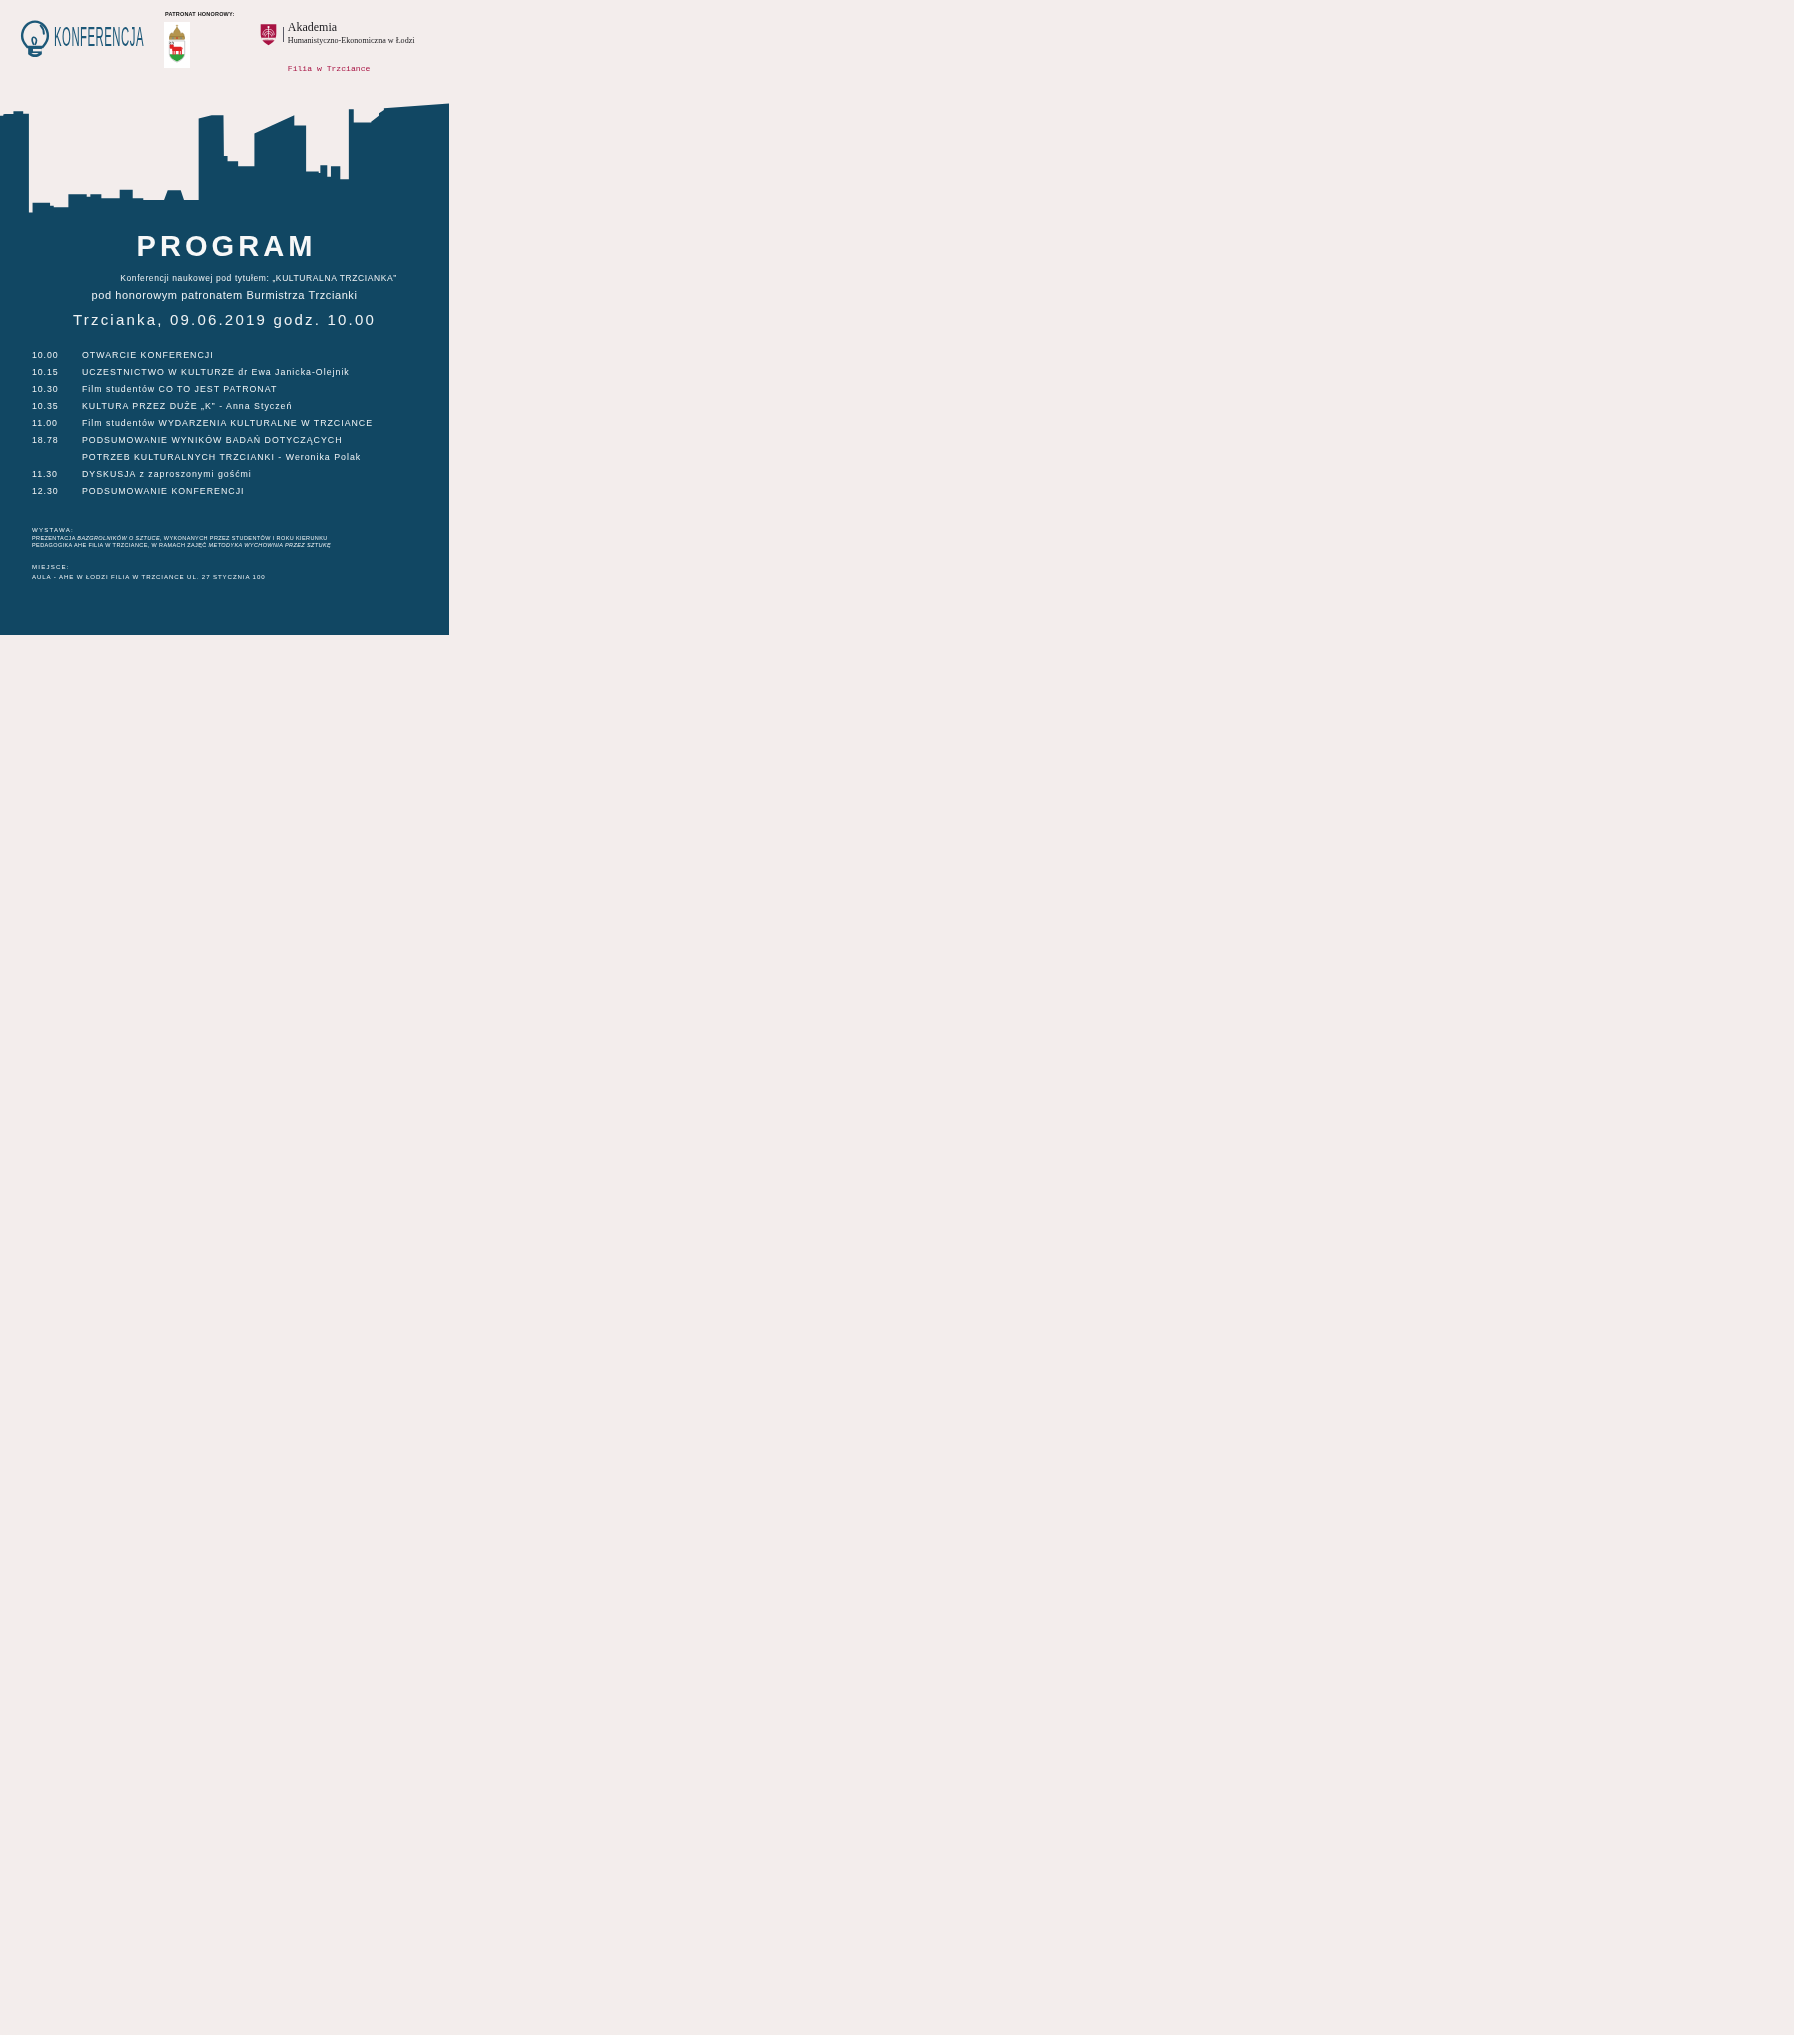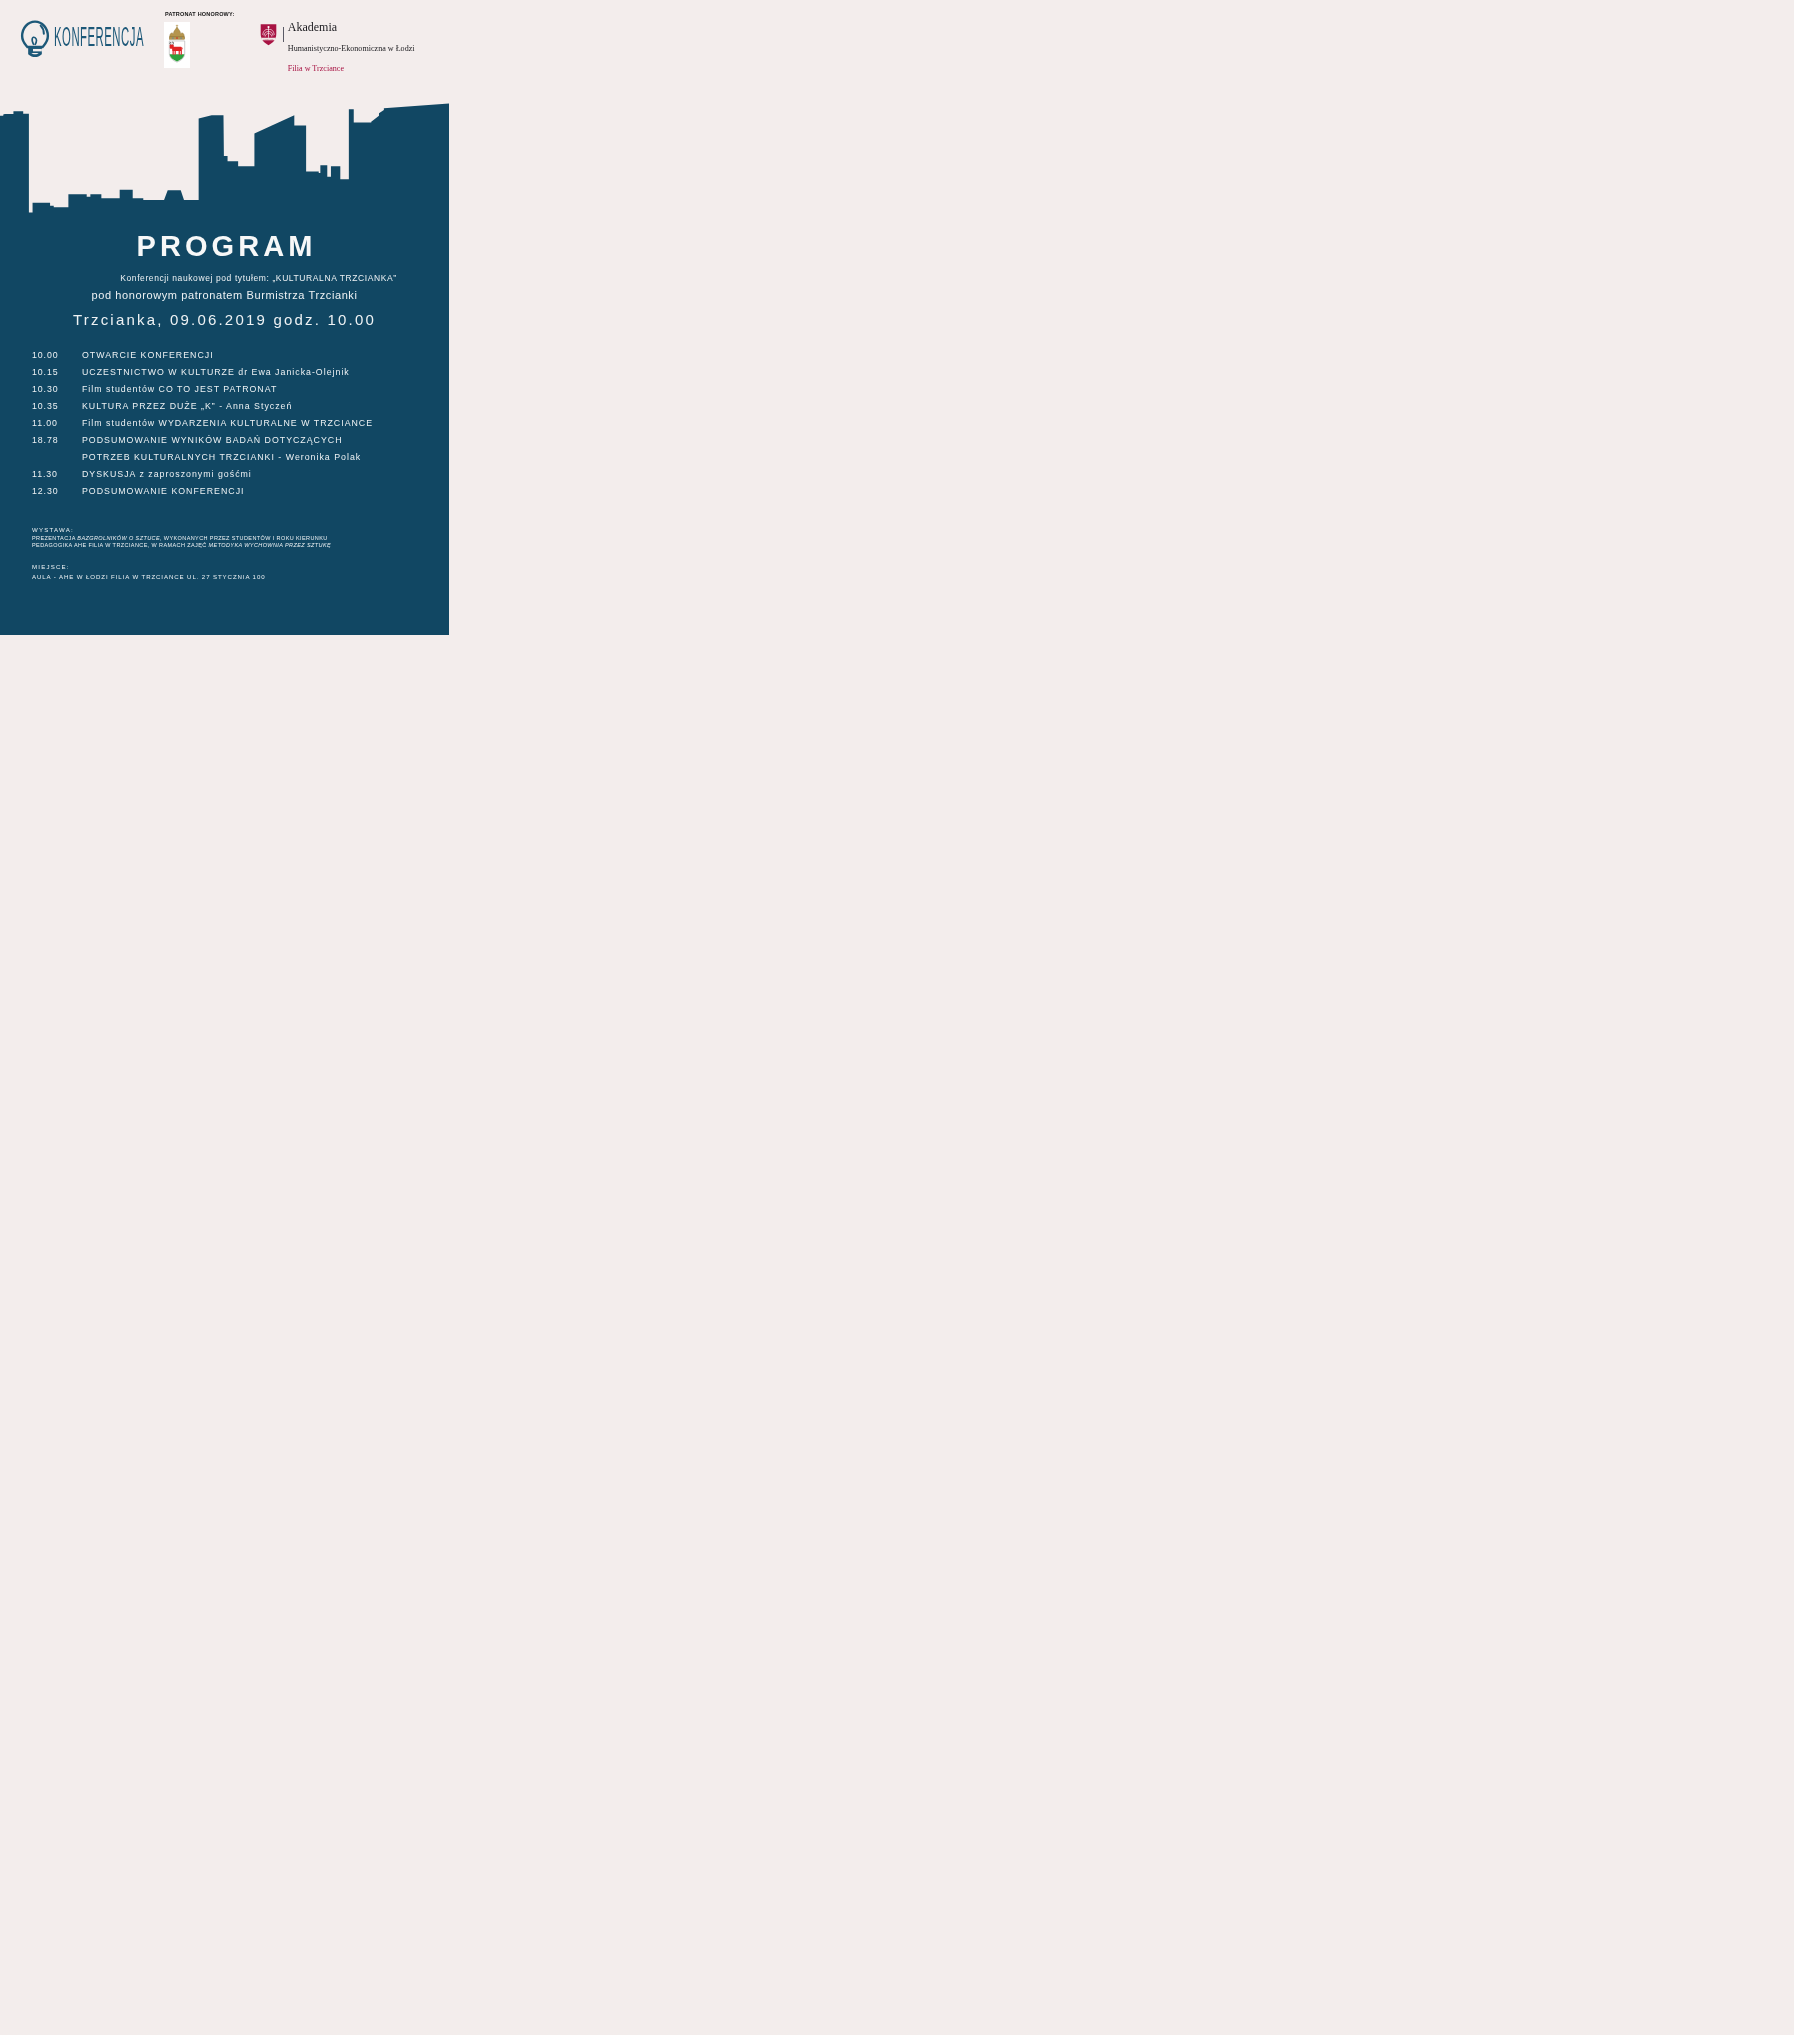--- a/index.html
+++ b/index.html
@@ -15,22 +15,22 @@
     margin-left:3.3px; margin-top:4.1px; font-size:27px; line-height:27px; font-weight:400;
     color:#1c5878; letter-spacing:1.2px; white-space:nowrap;
     transform:scaleX(0.42); transform-origin:0 0;
   }
   .patronat{left:165px; top:11.4px; font-size:5.5px; font-weight:700; color:#141414; letter-spacing:0.2px;}
   .crest-card{left:164px; top:21.6px; width:26px; height:46px; background:#ffffff;}
   .ahe{left:259px; top:23px; display:flex; align-items:flex-start;}
   .ahe-sep{width:0.8px; height:14.7px; background:#5a5a66; margin:4.1px 4.1px 0 4.9px;}
   .ahe-col{font-family:"Liberation Serif",serif; color:#1b1b1f;}
   .ahe-l1{font-size:12px; line-height:9px;}
-  .ahe-l2{font-size:8.1px; line-height:9px; margin-top:12px;}
-  .ahe-l3{font-size:8.1px; line-height:9px; margin-top:11px; color:#a81343;}
+  .ahe-l2{font-size:8.1px; line-height:9px; margin-top:4px;}
+  .ahe-l3{font-size:8.1px; line-height:9px; margin-top:19px; color:#a81343;font-family:Liberation Mono, monospace;}
   
   .skyline{left:0; top:0; width:449px; height:635px;}
   
   .title{
     left:0; width:100%; top:230px; text-align:center; color:#f7f8f8;
     font-size:29px; font-weight:700; letter-spacing:4.1px; padding-left:4.1px; box-sizing:border-box;
   }
   .sub1{left:0; width:100%; top:273px; text-align:center; color:#eef2f4; font-size:8.5px; letter-spacing:0.6px;margin-left:34px;}
   .sub2{left:0; width:100%; top:289px; text-align:center; color:#eef2f4; font-size:11px; letter-spacing:0.6px;}
   .dateline{left:0; width:100%; top:311px; text-align:center; color:#eef2f4; font-size:15px; letter-spacing:2.2px;}

